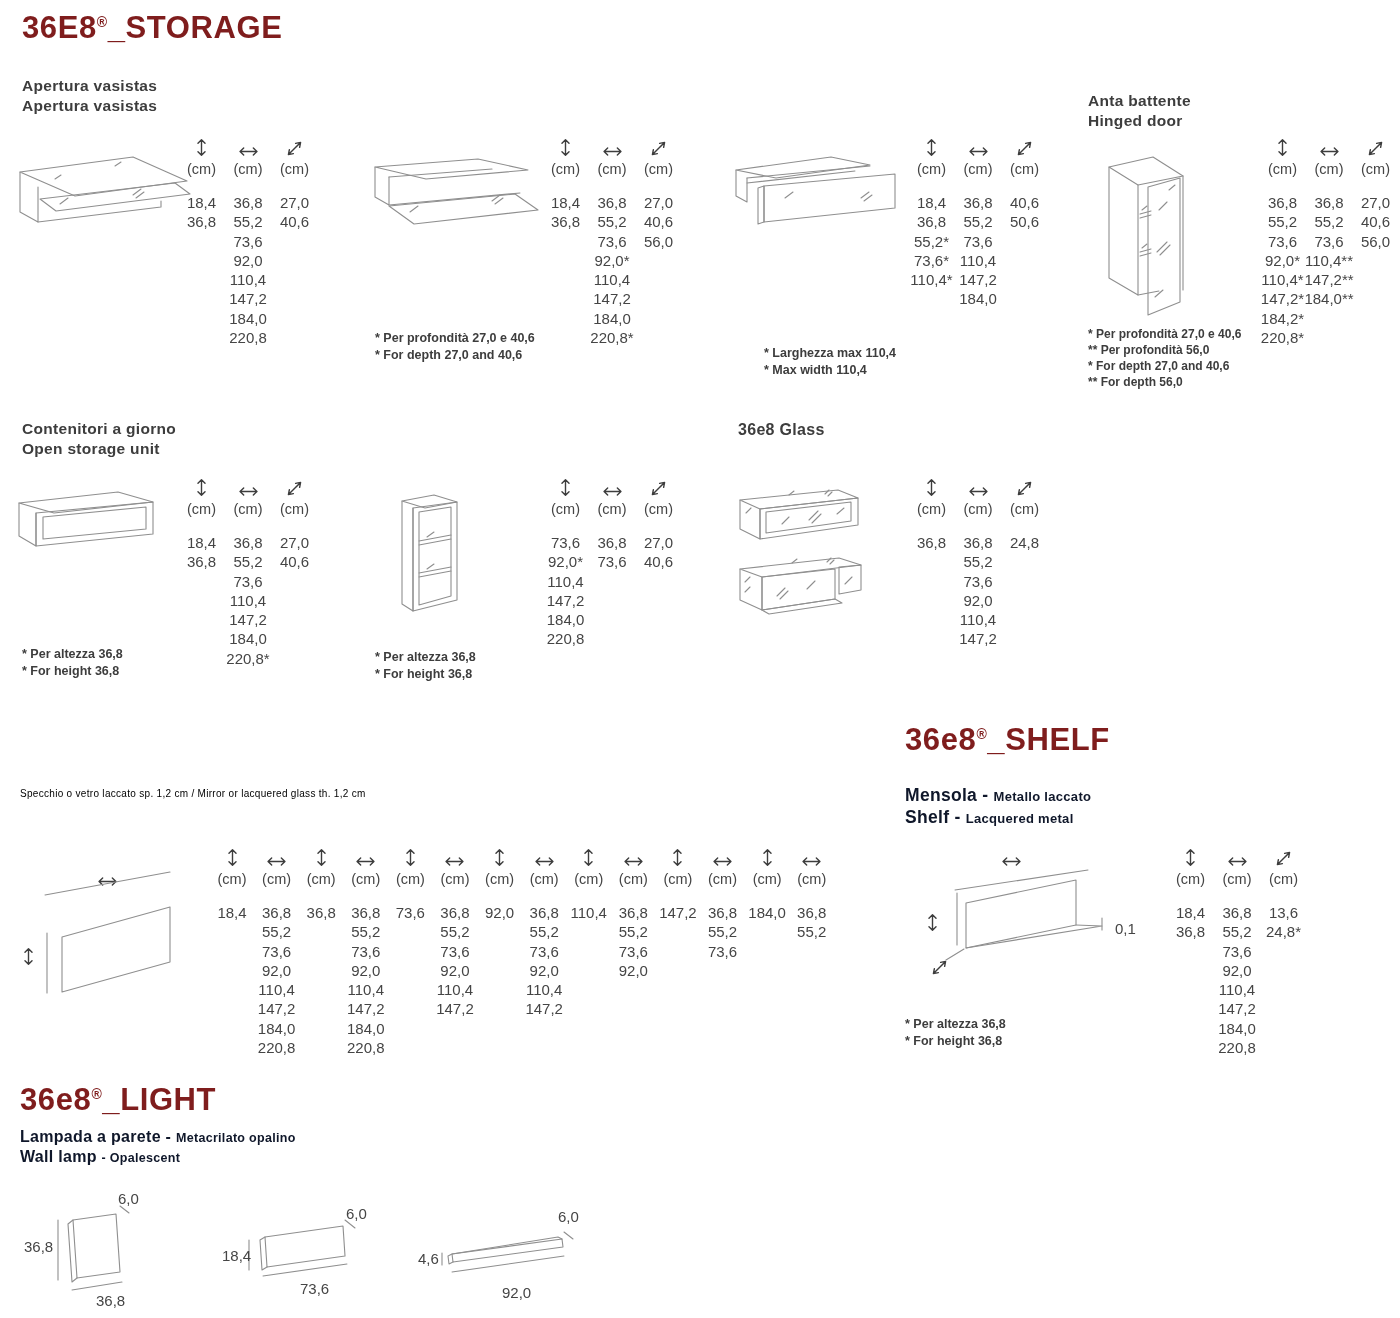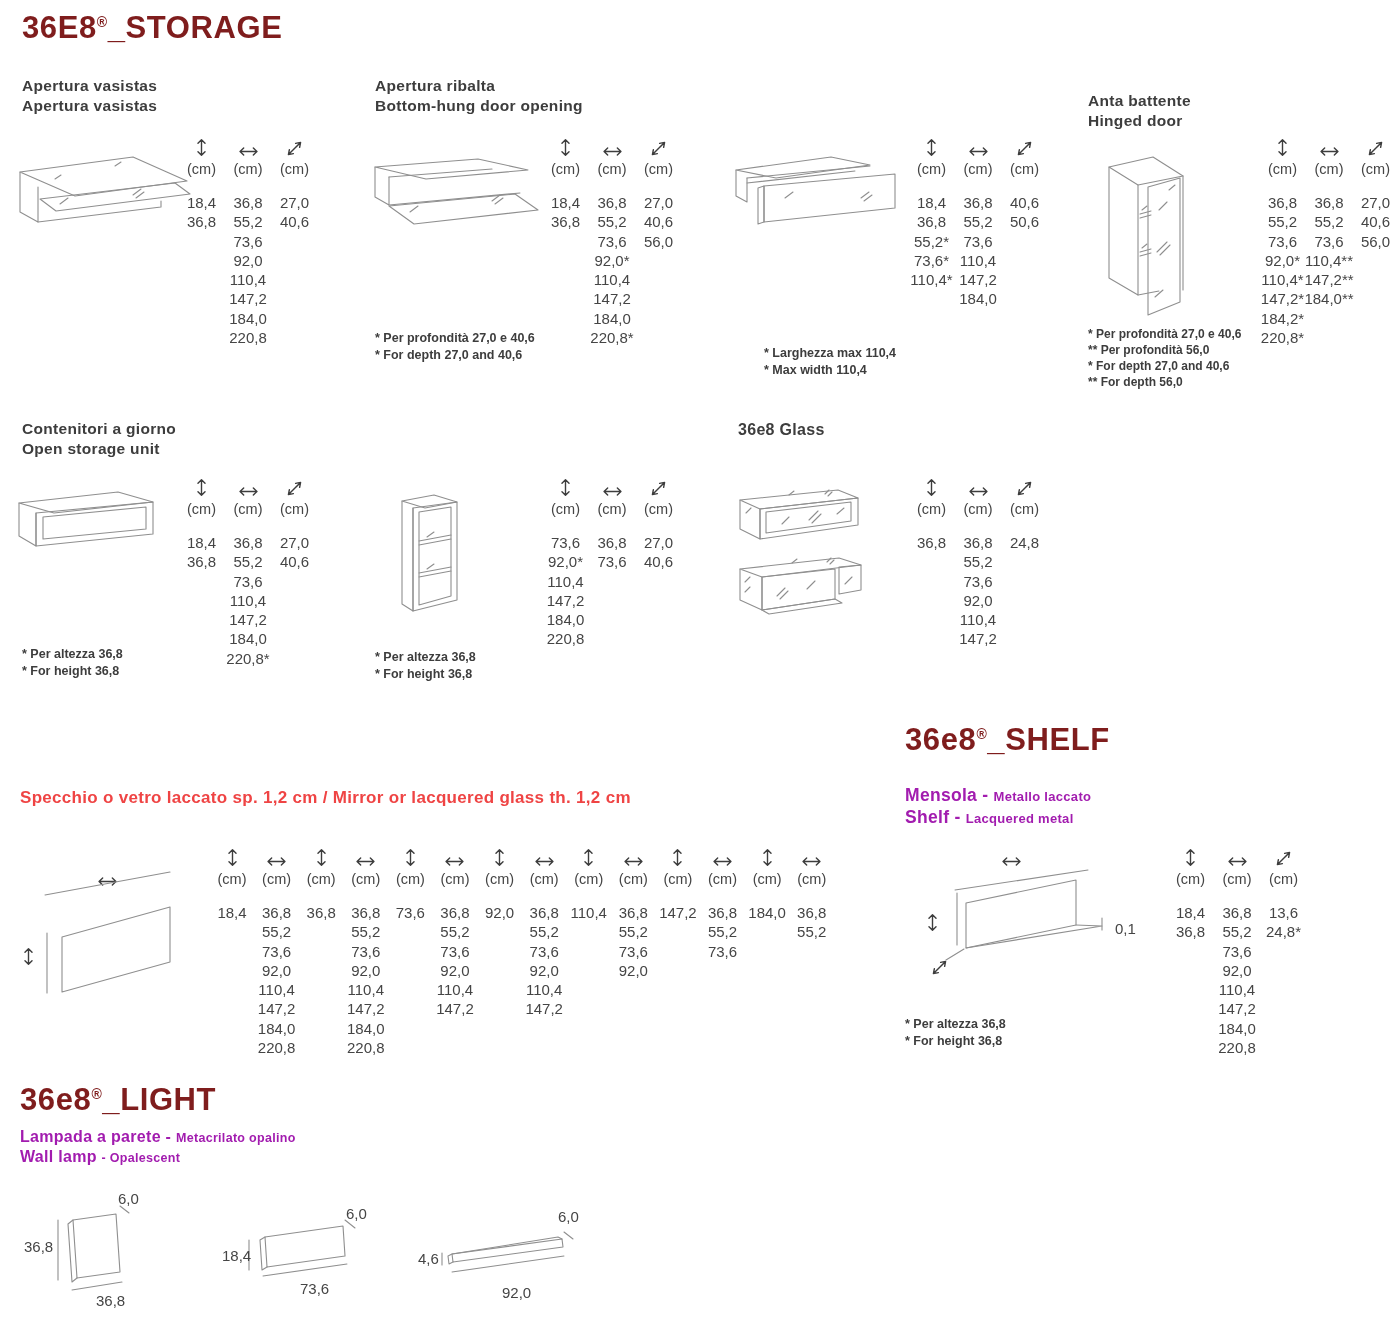--- a/index.html
+++ b/index.html
@@ -4,22 +4,22 @@
 <style>
   * { margin:0; padding:0; box-sizing:border-box; }
   html,body { background:#ffffff; }
   body { font-family:"Liberation Sans","DejaVu Sans",sans-serif; color:#3f3f3f; }
   .page { position:relative; width:1400px; height:1318px; background:#fff; overflow:hidden; }
 
   .big-title { position:absolute; font-size:31px; font-weight:700; letter-spacing:.6px; color:#7f1d1d; white-space:nowrap; }
   .big-title sup { font-size:14px; font-weight:700; }
 
   .sec-title { position:absolute; font-size:15.5px; font-weight:700; line-height:19.5px; letter-spacing:.3px; color:#3d3d3d; white-space:nowrap; }
-  .sub-line { position:absolute; font-size:17px; font-weight:700; letter-spacing:.3px; color:#ef4444; white-space:nowrap; }
-  .mix-line { position:absolute; white-space:nowrap; color:#a21caf; }
+  .sub-line { position:absolute; font-size:10px; font-weight:400; letter-spacing:.3px; color:#000000; white-space:nowrap; }
+  .mix-line { position:absolute; white-space:nowrap; color:#0f172a; }
   .mix-line .lg { font-size:17.5px; font-weight:700; letter-spacing:.3px; }
   .mix-line .sm { font-size:13px; font-weight:700; letter-spacing:.3px; }
 
   .dimtable { position:absolute; display:flex; gap:1.5px; }
   .dimcol { width:45px; display:flex; flex-direction:column; align-items:center; color:#454545; }
   .dimcol .icon { height:22px; display:flex; align-items:flex-end; justify-content:center; color:#3d3d3d; }
   .dimcol .unit { font-size:14.5px; margin-top:3px; color:#454545; }
   .vals { margin-top:16px; font-size:15px; line-height:19.3px; text-align:center; white-space:nowrap; }
   .wp-col { width:44px; }
 
@@ -87,24 +87,20 @@
           </svg>
 </span>
       <span class="unit">(cm)</span>
       <div class="vals">
           <div>27,0</div>
           <div>40,6</div>
         </div>
     </div>
   </div>
 
-  <div class="sec-title" style="left:375px; top:76px;">
-    <div>Apertura ribalta</div>
-    <div>Bottom-hung door opening</div>
-  </div>
   <svg class="diagram" style="left:372px; top:155px;" width="170" height="100" viewBox="0 0 170 100">
     <path d="M3 12 L106 4 L156 15 L54 24 Z"></path>
     <path d="M3 12 L3 42 L17 50 L17 22"></path>
     <path d="M17 22 L120 14"></path>
     <path d="M17 50 L148 38"></path>
     <path d="M17 51 L143 39 L166 55 L42 69 Z"></path>
     <path d="M38 57 L46 51 M120 46 L128 40 M123 49 L131 43"></path>
   </svg>
   <div class="dimtable" style="left:543px; top:136px;">
     <div class="dimcol">

